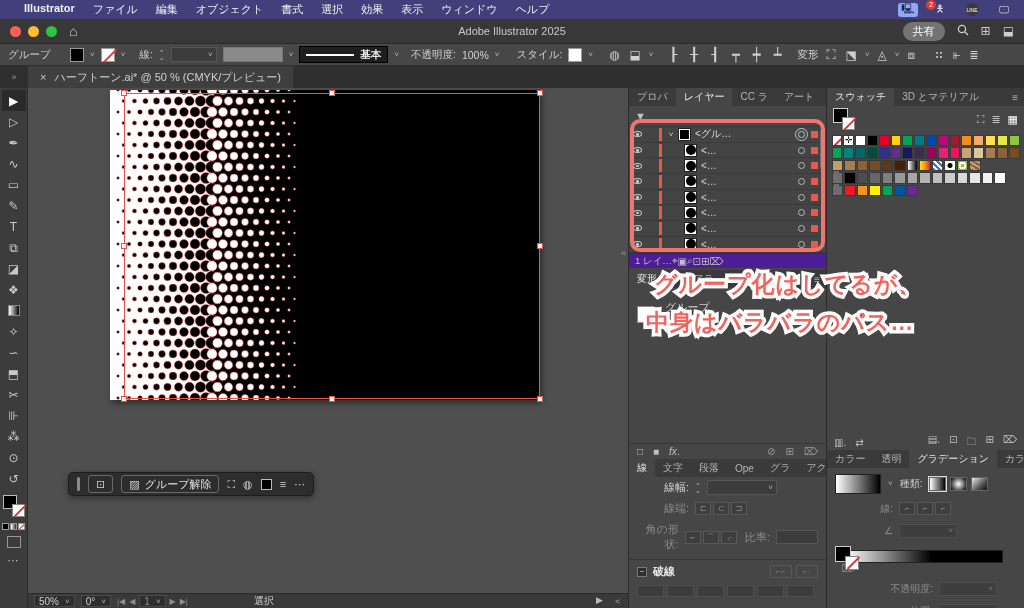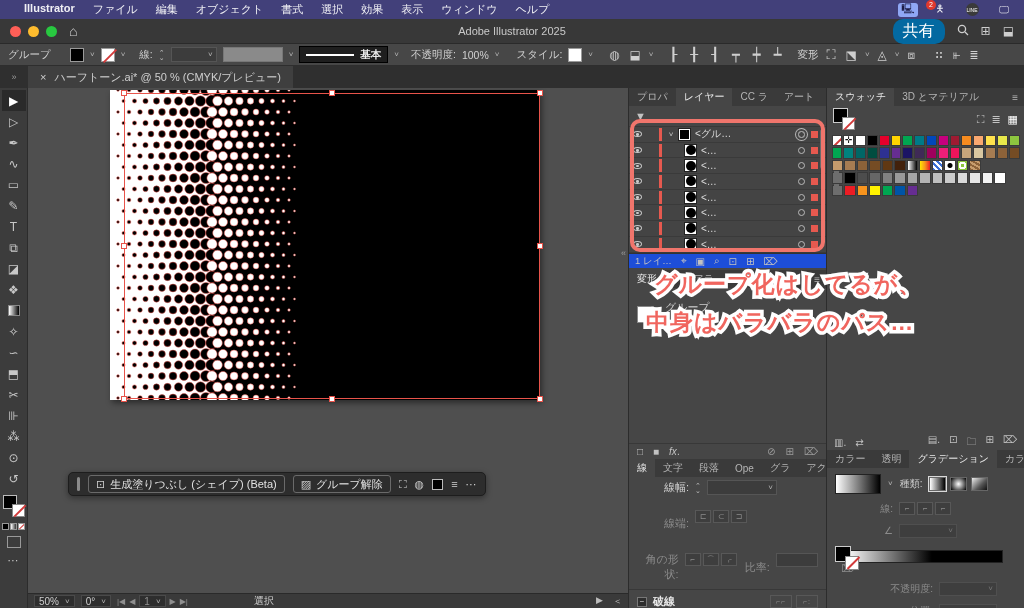--- a/index.html
+++ b/index.html
@@ -24,21 +24,21 @@
 
   
   #titlebar { position:absolute; left:0; top:19px; width:1024px; height:25px; background:#383838;
               border-bottom:1px solid #2a2a2a; display:flex; align-items:center; padding:0 10px; }
   .traffic { display:flex; gap:7px; margin-right:12px; }
   .tl { width:11px; height:11px; border-radius:50%; }
   .tl.r { background:#ff5f57; } .tl.y { background:#febc2e; } .tl.g { background:#28c840; }
   .home { font-size:14px; color:#cfcfcf; margin-right:6px; }
   #win-title { position:absolute; left:0; right:0; text-align:center; color:#c9c9c9; pointer-events:none; }
   #title-right { margin-left:auto; display:flex; align-items:center; gap:12px; }
-  #share-btn { background:#0369a1; color:#fff; border-radius:10px; padding:2px 10px; font-size:16px; }
+  #share-btn { background:#737373; color:#fff; border-radius:10px; padding:2px 10px; font-size:11px; }
   .t-ic { color:#cfcfcf; font-size:12px; }
 
   
   #controlbar { position:absolute; left:0; top:44px; width:1024px; height:22px; background:#474747;
                 border-bottom:1px solid #2e2e2e; display:flex; align-items:center; gap:6px; padding:0 8px; font-size:10.5px; }
   .cb-label { color:#d0d0d0; }
   .swatch { width:14px; height:14px; border:1px solid #9a9a9a; position:relative; background:#000; }
   .swatch.white { background:#fff; }
   .swatch.none { background:#fff; }
   .swatch.none::after { content:''; position:absolute; left:-1px; top:6px; width:18px; height:2px; background:#d23b3b; transform:rotate(-45deg); }
@@ -118,34 +118,34 @@
   .lrow .redbar { width:3px; height:13px; background:#e6594f; margin-right:2px; }
   .lrow .chev { width:14px; color:#c9c9c9; font-size:8px; text-align:center; }
   .lrow .thumb { width:13px; height:13px; background:#fff; border:1px solid #222; display:flex; align-items:center; justify-content:center; }
   .thumb .sq { width:9px; height:9px; background:#000; }
   .thumb .ci { width:10px; height:10px; background:#000; border-radius:50%; }
   .lrow .lbl { margin-left:4px; color:#dcdcdc; font-size:10px; flex:1; white-space:nowrap; overflow:hidden; }
   .lrow .target { width:7px; height:7px; border:1px solid #b9b9b9; border-radius:50%; margin-right:6px; }
   .lrow .target.on { box-shadow:0 0 0 2px #464646, 0 0 0 3px #b9b9b9; }
   .lrow .selsq { width:7px; height:7px; background:#e6594f; margin-right:8px; }
   #layers-scroll { position:absolute; right:1px; top:2px; width:5px; height:40px; background:#6b6b6b; border-radius:3px; }
-  #layers-footer { height:15px; display:flex; align-items:center; gap:9px; padding:0 6px; background:#1d4ed8;
+  #layers-footer { height:15px; display:flex; align-items:center; padding:0 6px; background:#4c1d95;
                    border-top:1px solid #333; font-size:9.5px; color:#c2c2c2; }
   #layers-footer .fic { font-size:10px; color:#c2c2c2; }
 
   #transform-sec .ptabs { margin-top:2px; }
   #transform-body { height:155px; position:relative; padding:8px; color:#9a9a9a; }
   #appear-swatch { width:17px; height:17px; background:#fff; border:1px solid #888; position:absolute; left:8px; top:18px; }
   #appear-group { position:absolute; left:36px; top:12px; color:#cfcfcf; }
   #appear-footer { height:16px; display:flex; align-items:center; gap:10px; padding:0 8px; border-top:1px solid #383838; color:#c2c2c2; font-size:10px; }
   #appear-footer .right { margin-left:auto; display:flex; gap:10px; color:#9a9a9a; }
 
   #stroke-panel .row { display:flex; align-items:center; gap:6px; padding:3px 8px; }
   .sp-label { width:52px; text-align:right; color:#cfcfcf; }
-  .sp-label.dim { color:#8b8b8b;margin-top:15px; }
+  .sp-label.dim { color:#8b8b8b; }
   .btn3 { display:flex; gap:2px; }
   .btn3 div { width:16px; height:13px; background:#3e3e3e; border:1px solid #585858; color:#8b8b8b; font-size:8px;
               display:flex; align-items:center; justify-content:center; }
   .sp-input { background:#3c3c3c; border:1px solid #555; width:52px; height:14px; }
   #dash-row { display:flex; align-items:center; gap:6px; padding:4px 8px; border-top:1px solid #383838; margin-top:4px; }
   #dash-check { width:10px; height:10px; background:#2e2e2e; border:1px solid #777; color:#ddd; font-size:8px;
                 display:flex; align-items:center; justify-content:center; }
   #dash-presets { margin-left:auto; display:flex; gap:4px; }
   #dash-presets div { width:22px; height:13px; border:1px solid #585858; color:#8b8b8b; font-size:7px;
                       display:flex; align-items:center; justify-content:center; letter-spacing:1px; }
@@ -890,21 +890,20 @@
           <circle cx="168" cy="330" r="1.80" fill="#fff" stroke="#e8534a" stroke-width="0.5"></circle>
           <circle cx="179" cy="330" r="1.25" fill="#fff" stroke="#e8534a" stroke-width="0.5"></circle>
         </svg></div>
     <div id="sel-bbox"></div>
     <span id="canvas-collapse">«</span>
 
     <div id="taskbar" style="position:absolute; left:40px; top:384px;">
       <div class="grip"></div>
       <div class="task-btn">
         <span class="task-ic">⊡</span>
-        <span>生成塗りつぶし (シェイプ) (Beta)</span>
       </div>
       <div class="task-btn">
         <span class="task-ic">▨</span>
         <span>グループ解除</span>
       </div>
       <span class="task-ic">⛶</span>
       <span class="task-ic">◍</span>
       <span class="task-swatch"></span>
       <span class="task-ic">≡</span>
       <span class="task-ic">⋯</span>

